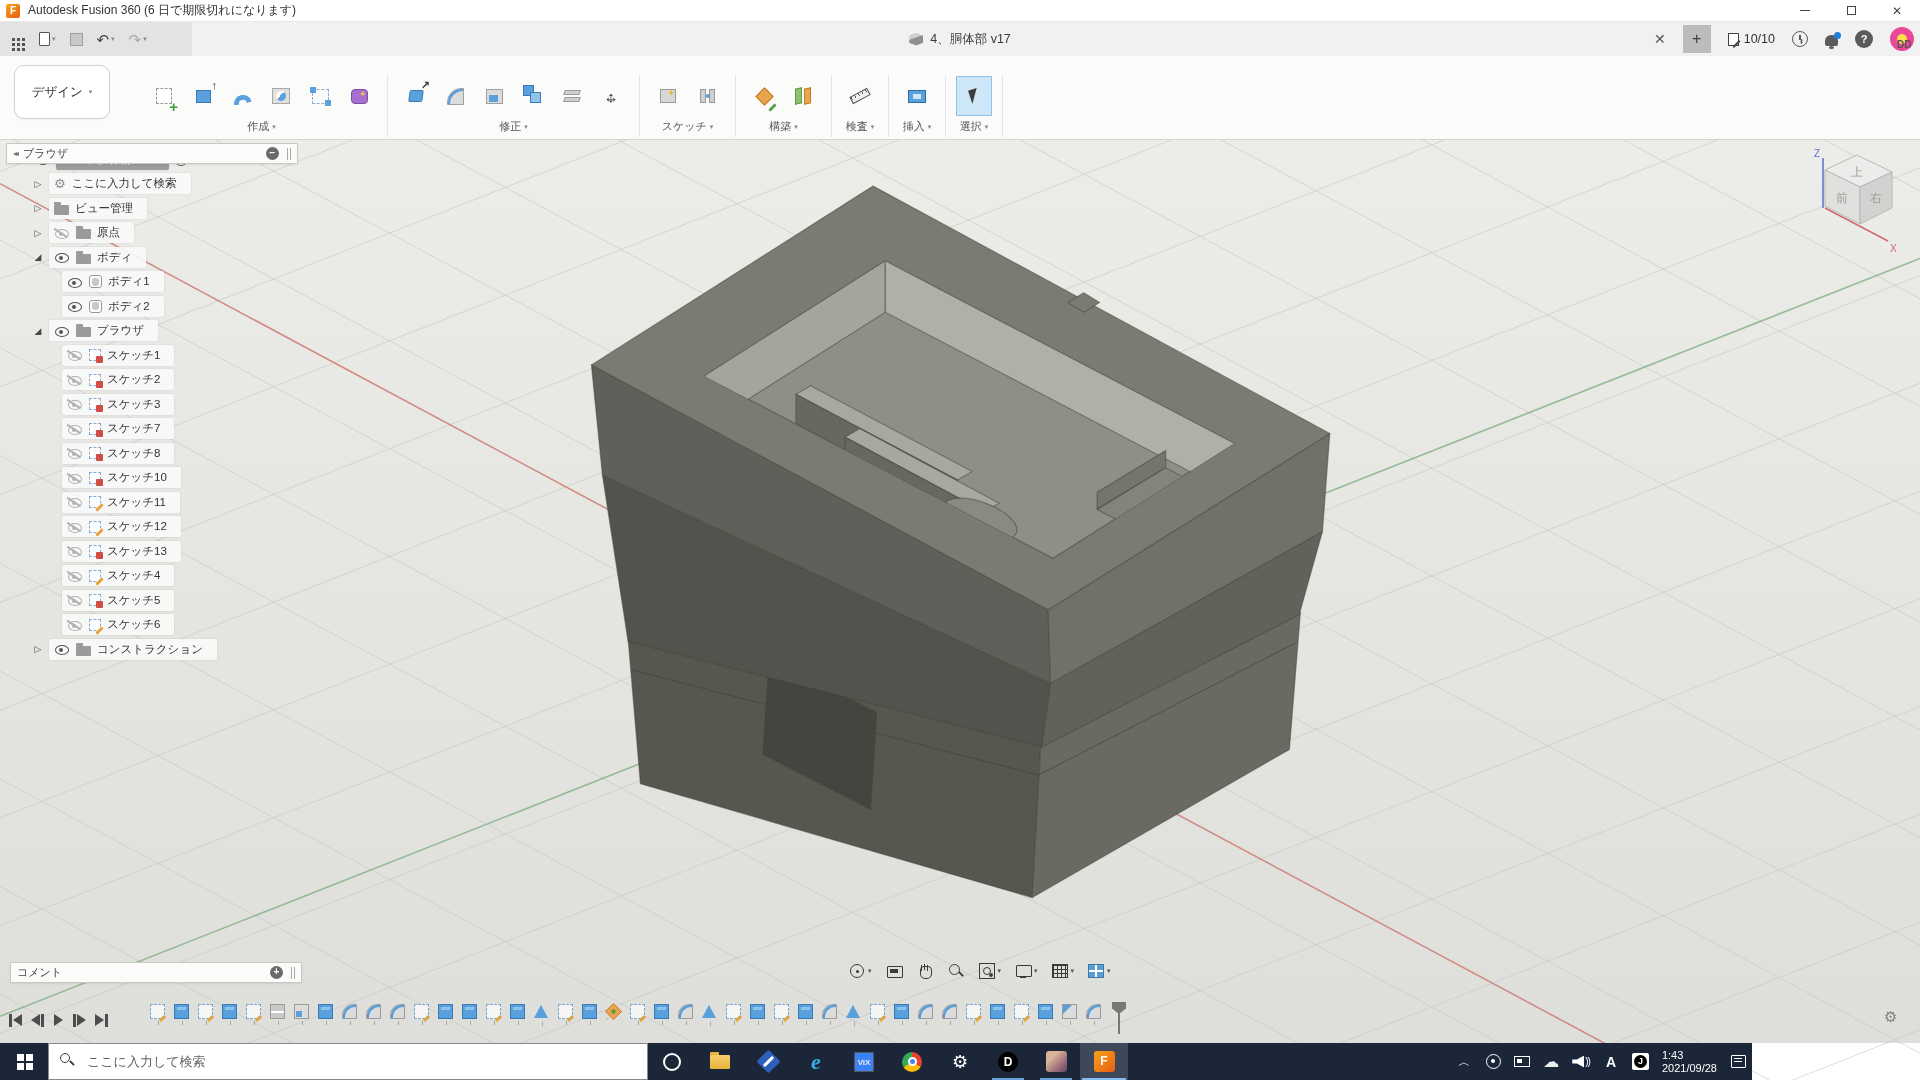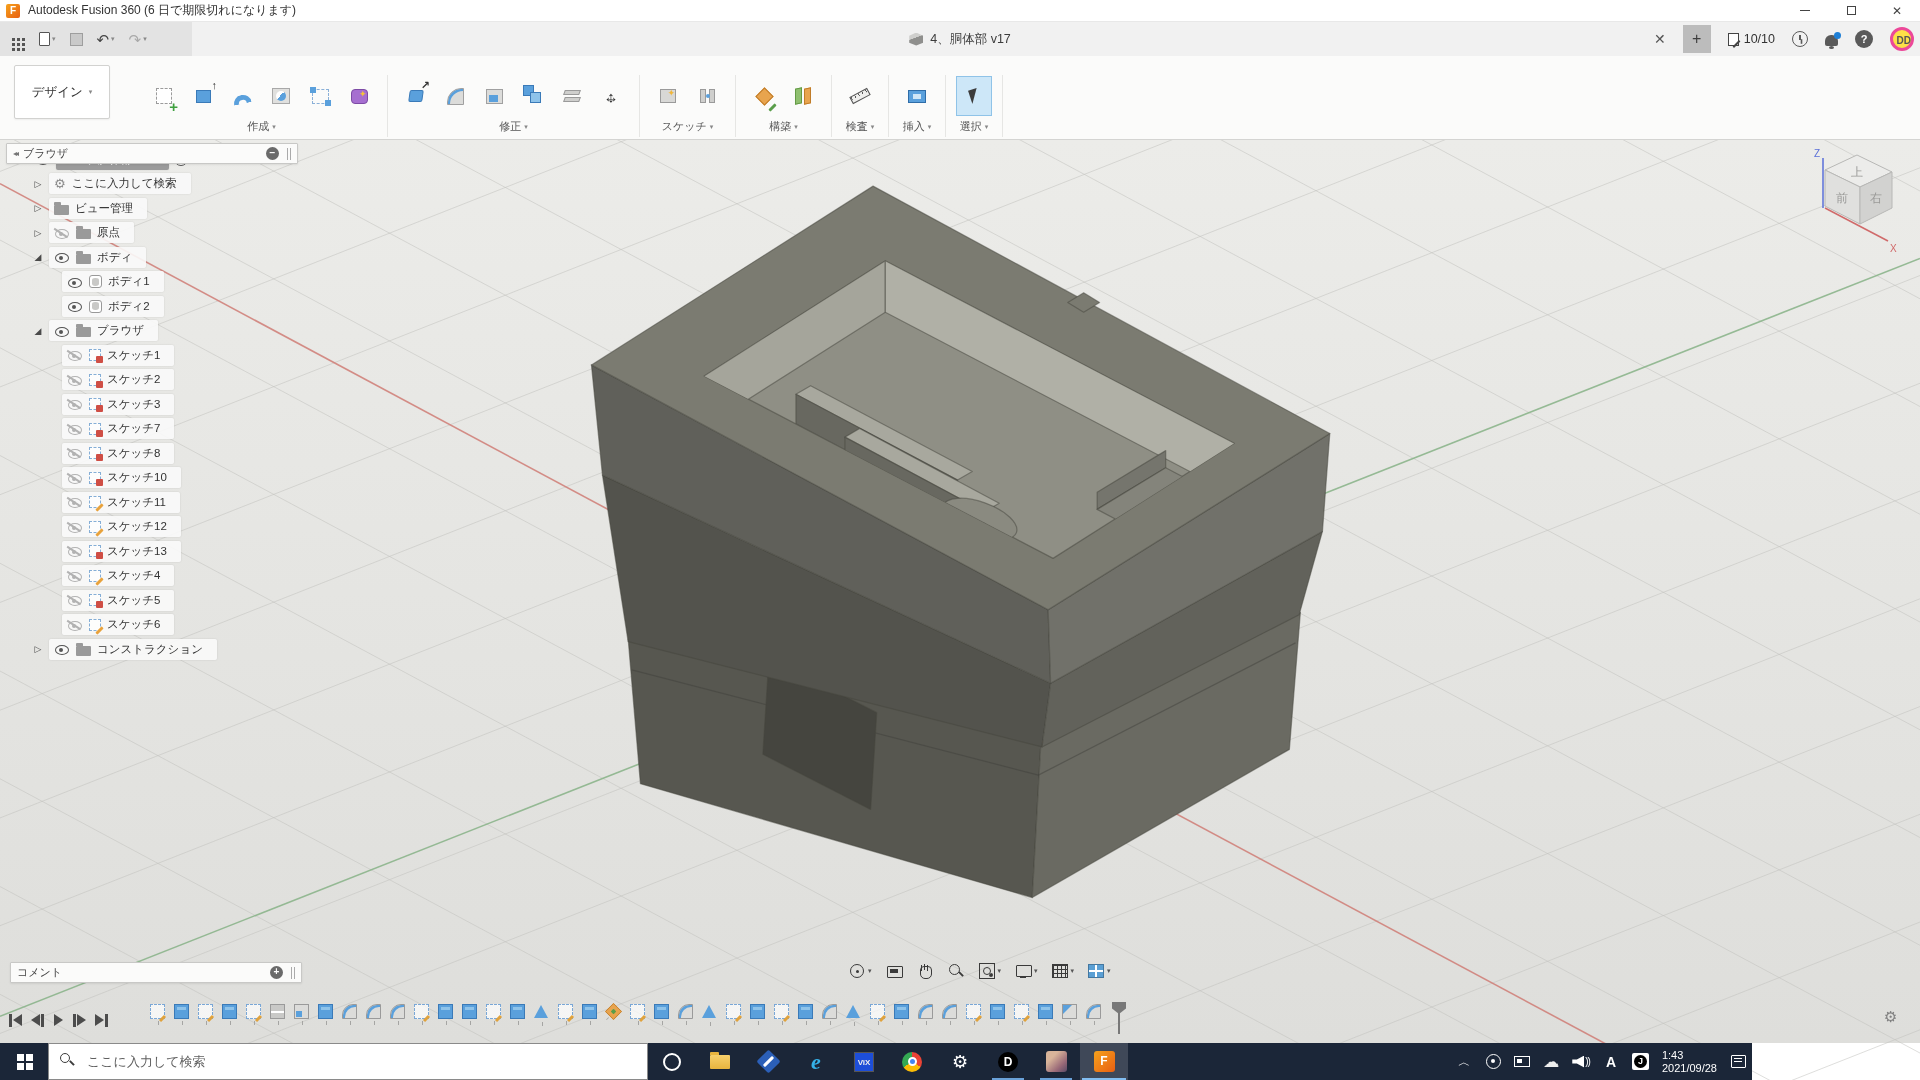--- a/index.html
+++ b/index.html
@@ -37,25 +37,25 @@
   .plus-tab{width:28px;height:28px;background:#bcbcbc;color:#3e3e3e;font-size:16px;display:flex;align-items:center;justify-content:center}
   .jobwrap{display:flex;align-items:center;gap:5px;color:#333;font-size:12.5px}
   .q-jobflag{width:11px;height:13px;border:1.5px solid #444;position:relative;background:#fff}
   .q-jobflag::after{content:"";position:absolute;right:-3px;bottom:0;width:9px;height:2px;background:#444;transform:rotate(-45deg)}
   .q-clock{width:16px;height:16px;border:1.5px solid #5a5a5a;border-radius:50%;position:relative}
   .q-clock::after{content:"";position:absolute;left:6px;top:3px;width:1.5px;height:5px;background:#5a5a5a;box-shadow:1.5px 4px 0 -0.2px #5a5a5a}
   .q-bell{width:13px;height:11px;background:#5a5a5a;border-radius:6px 6px 2px 2px;position:relative;margin-top:2px}
   .q-bell::after{content:"";position:absolute;left:4px;bottom:-3px;width:5px;height:3px;background:#5a5a5a;border-radius:50%}
   .bell-dot{position:absolute;right:-3px;top:-3px;width:7px;height:7px;border-radius:50%;background:#1e7fd6}
   .q-help{width:18px;height:18px;border-radius:50%;background:#5a5a5a;color:#fff;font:bold 11px/18px "Liberation Sans",sans-serif;text-align:center}
-  .avatar{width:24px;height:24px;border-radius:50%;background:#fde047;border:3px solid #ec4899;color:#555;font:bold 10px/22px "Liberation Sans",sans-serif;text-align:right}
+  .avatar{width:24px;height:24px;border-radius:50%;background:#fde047;border:7px solid #ec4899;color:#555;font:bold 10px/22px "Liberation Sans",sans-serif;text-align:right}
 
   
   .ribbon{position:absolute;left:0;top:56px;width:1920px;height:84px;background:#fbfbfa;border-bottom:1px solid #d4d4d2;z-index:30}
-  .workspace{position:absolute;left:14px;top:9px;width:96px;height:54px;background:#fff;border:1px solid #d2d2d0;border-radius:2px;display:flex;align-items:center;justify-content:center;font-size:12.5px;color:#333;gap:6px;box-shadow:0 1px 2px rgba(0,0,0,.06)}
+  .workspace{position:absolute;left:14px;top:9px;width:96px;height:54px;background:#fff;border:1px solid #d2d2d0;border-radius:10px;display:flex;align-items:center;justify-content:center;font-size:12.5px;color:#333;gap:6px;box-shadow:0 1px 2px rgba(0,0,0,.06)}
   #rtabs{position:absolute;left:142px;top:2px;display:flex;gap:32px}
   .rtab{font-size:11px;color:#555;padding:2px 2px 5px;position:relative}
   .rtab.active{color:#0696d7}
   .rtab.active::after{content:"";position:absolute;left:-4px;right:-4px;bottom:-2px;height:3px;background:#0696d7}
   #rgroups{position:absolute;left:136px;top:19px;display:flex;align-items:stretch;height:62px}
   .rgroup{display:flex;flex-direction:column;align-items:center;padding:0 10px;border-right:1px solid #e6e6e4}
   .ricons{display:flex;gap:3px;align-items:center;height:42px}
   .ricon{width:36px;height:40px;display:flex;align-items:center;justify-content:center;position:relative}
   .ricon.sel{background:#cde7f8;border:1px solid #8fc3e8}
   .rlabel{font-size:11px;color:#555;margin-top:2px;display:flex;gap:3px;align-items:center}
@@ -195,21 +195,21 @@
   .tbapp{width:48px;display:flex;align-items:center;justify-content:center;position:relative}
   .tbapp.act{background:rgba(255,255,255,.16)}
   .tbapp .run{position:absolute;left:8px;right:8px;bottom:0;height:2px;background:#6aa1d8}
   .tbapp.act .run{left:2px;right:2px;background:#82bdf0}
   .g-cortana{width:18px;height:18px;border:2.5px solid #fff;border-radius:50%}
   .g-folder{width:20px;height:14px;background:linear-gradient(#f7d06c,#e8b43e);border-radius:1px;position:relative}
   .g-folder::before{content:"";position:absolute;left:0;top:-3px;width:9px;height:3px;background:#e8b43e;border-radius:1px 1px 0 0}
   .g-pen{width:17px;height:17px;background:#2b5fb8;border-radius:2px;transform:rotate(45deg);position:relative}
   .g-pen::before{content:"";position:absolute;left:7px;top:2px;width:3px;height:13px;background:#fff;border-radius:1px}
   .g-ie{color:#35b1e8;font:italic bold 22px/1 "Liberation Serif",serif}
-  .g-vix{width:20px;height:20px;background:#1d4ed8;color:#eee;font:bold 8px/20px "Liberation Sans",sans-serif;text-align:center;border:1px solid #555}
+  .g-vix{width:20px;height:20px;background:#3b82f6;color:#eee;font:bold 8px/20px "Liberation Sans",sans-serif;text-align:center;border:1px solid #555}
   .g-chrome{width:20px;height:20px;border-radius:50%;background:conic-gradient(#ea4335 0 33%,#fbbc05 0 66%,#34a853 0 100%);display:flex;align-items:center;justify-content:center}
   .g-chrome i{width:9px;height:9px;background:#4285f4;border:2px solid #fff;border-radius:50%}
   .g-gear{font-size:18px;color:#fff;line-height:1}
   .g-dmm{width:20px;height:20px;background:#000;border-radius:50%;color:#fff;font:bold 12px/20px "Liberation Sans",sans-serif;text-align:center}
   .g-avatar{width:21px;height:21px;border-radius:3px;background:linear-gradient(135deg,#d8b49a 30%,#9a6a78 70%,#5a4a66)}
   .g-fusion{width:21px;height:21px;background:linear-gradient(135deg,#f6a21c,#e85f12);border-radius:3px;color:#fff;font:bold 12px/21px "Liberation Sans",sans-serif;text-align:center}
   #tb-tray{margin-left:auto;display:flex;align-items:center;gap:13px;padding-right:6px;color:#fff}
   .trayic{display:flex;align-items:center;justify-content:center;min-width:16px;height:37px}
   .g-chev{color:#fff;font-size:12px;transform:translateY(1px)}
   .g-meet{width:15px;height:15px;border:1.5px solid #fff;border-radius:50%;position:relative}

